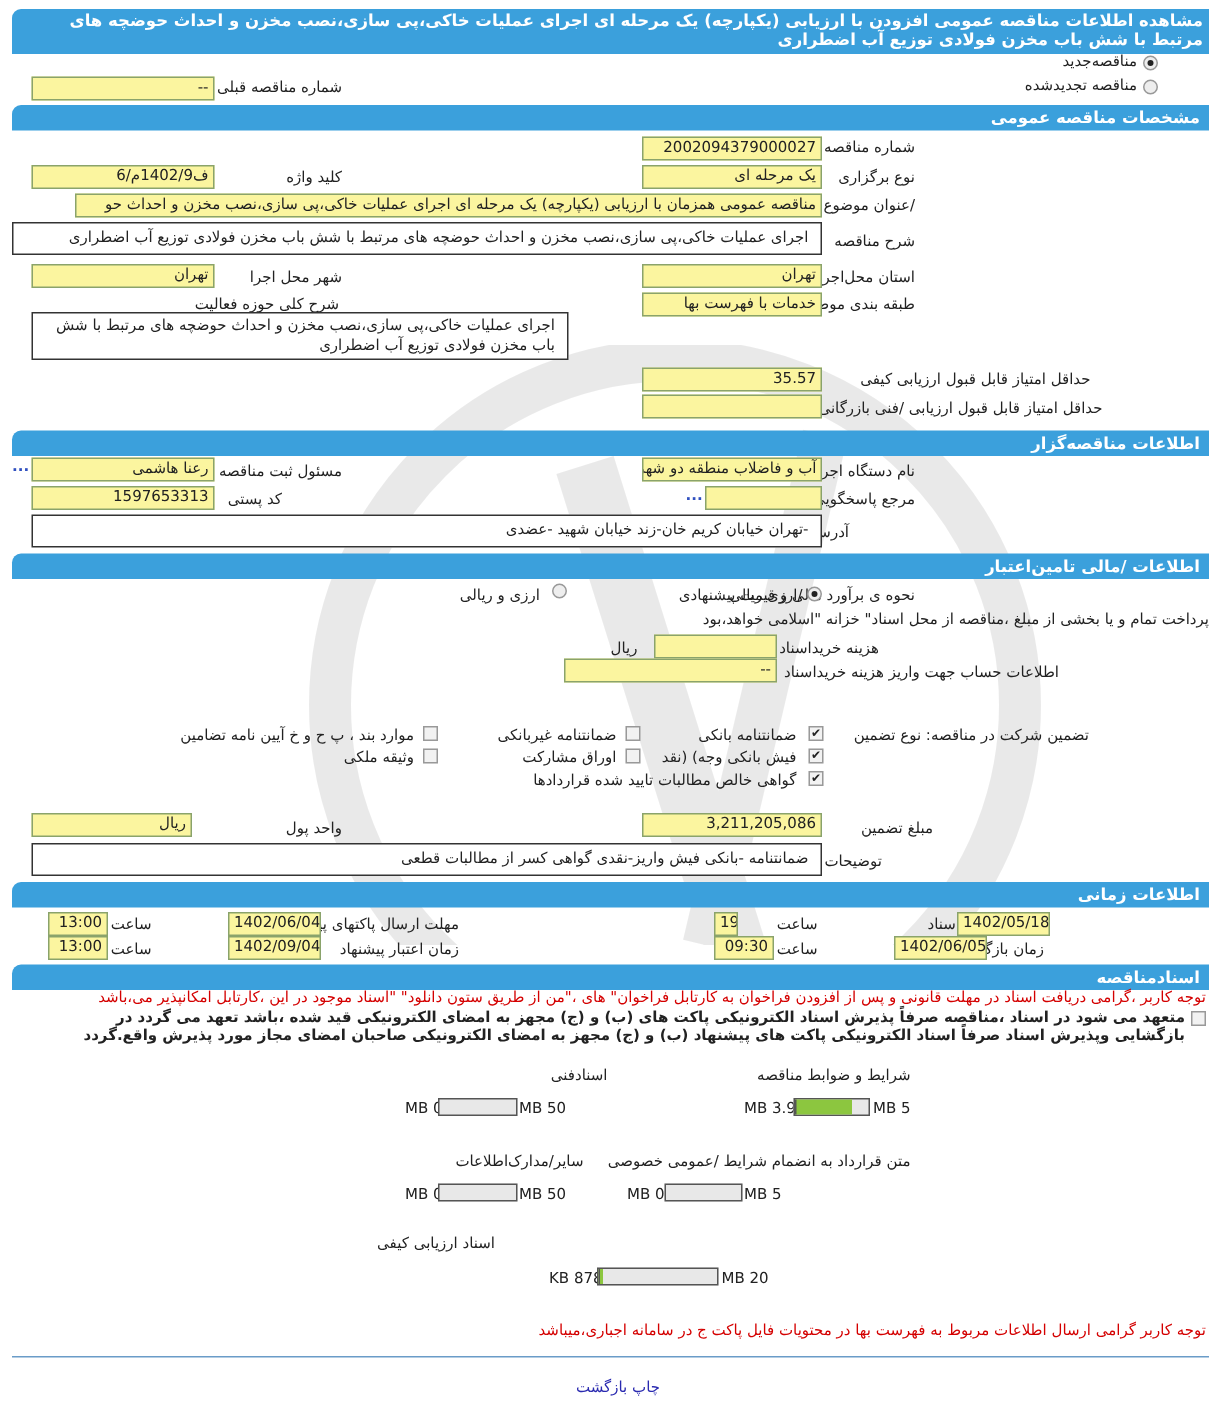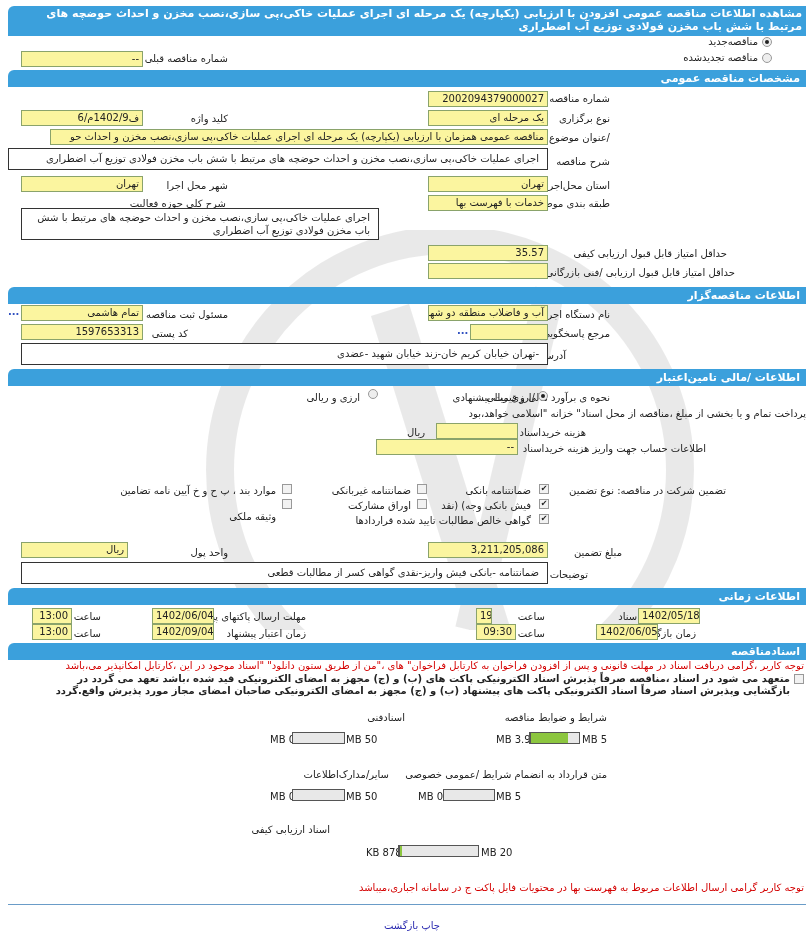--- a/index.html
+++ b/index.html
@@ -69,21 +69,21 @@
 <div class="lbl" style="right:79px; top:248px;">حداقل امتیاز قابل قبول ارزیابی کیفی</div>
 <div class="inp" style="left:428px; top:245px; width:120px; text-align:right;">35.57</div>
 <div class="lbl" style="right:71px; top:267px;">حداقل امتیاز قابل قبول ارزیابی /فنی بازرگانی</div>
 <div class="inp" style="left:428px; top:263px; width:120px;"></div>
 
 <div class="hdr" style="top:287px; height:17px;">اطلاعات مناقصه‌گزار</div>
 
 <div class="lbl" style="right:196px; top:309px;">نام دستگاه اجرایی مناقصه‌گزار</div>
 <div class="inp rtl" style="left:428px; top:305px; width:120px;">آب و فاضلاب منطقه دو شهر</div>
 <div class="lbl" style="right:578px; top:309px;">مسئول ثبت مناقصه</div>
-<div class="inp rtl" style="left:21px; top:305px; width:122px;">تمام هاشمی</div>
+<div class="inp rtl" style="left:21px; top:305px; width:122px;">رعنا هاشمی</div>
 <div class="dots" style="left:8px; top:306px;">...</div>
 
 <div class="lbl" style="right:196px; top:328px;">مرجع پاسخگویی</div>
 <div class="inp" style="left:470px; top:324px; width:78px;"></div>
 <div class="dots" style="left:457px; top:325px;">...</div>
 <div class="lbl" style="right:618px; top:328px;">کد پستی</div>
 <div class="inp" style="left:21px; top:324px; width:122px; text-align:right;">1597653313</div>
 
 <div class="lbl" style="right:240px; top:350px;">آدرس</div>
 <div class="box" style="left:21px; top:343px; width:527px; height:22px; line-height:16px;">-تهران خیابان کریم خان-زند خیابان شهید -عضدی</div>
@@ -111,21 +111,21 @@
 <div class="cb" style="left:417px; top:484px;"></div>
 <div class="lbl" style="right:395px; top:485px;">ضمانتنامه غیربانکی</div>
 <div class="cb" style="left:282px; top:484px;"></div>
 <div class="lbl" style="right:530px; top:485px;">موارد بند ، پ ح و خ آیین نامه تضامین</div>
 
 <div class="cb" style="left:539px; top:499px;">✔</div>
 <div class="lbl" style="right:275px; top:500px;">فیش بانکی وجه) (نقد</div>
 <div class="cb" style="left:417px; top:499px;"></div>
 <div class="lbl" style="right:395px; top:500px;">اوراق مشارکت</div>
 <div class="cb" style="left:282px; top:499px;"></div>
-<div class="lbl" style="right:530px; top:511px;">وثیقه ملکی</div>
+<div class="lbl" style="right:530px; top:500px;">وثیقه ملکی</div>
 
 <div class="cb" style="left:539px; top:514px;">✔</div>
 <div class="lbl" style="right:275px; top:515px;">گواهی خالص مطالبات تایید شده قراردادها</div>
 
 <div class="lbl" style="right:184px; top:547px;">مبلغ تضمین</div>
 <div class="inp" style="left:428px; top:542px; width:120px; text-align:right;">3,211,205,086</div>
 <div class="lbl" style="right:578px; top:547px;">واحد پول</div>
 <div class="inp rtl" style="left:21px; top:542px; width:107px;">ریال</div>
 
 <div class="lbl" style="right:218px; top:569px;">توضیحات</div>

